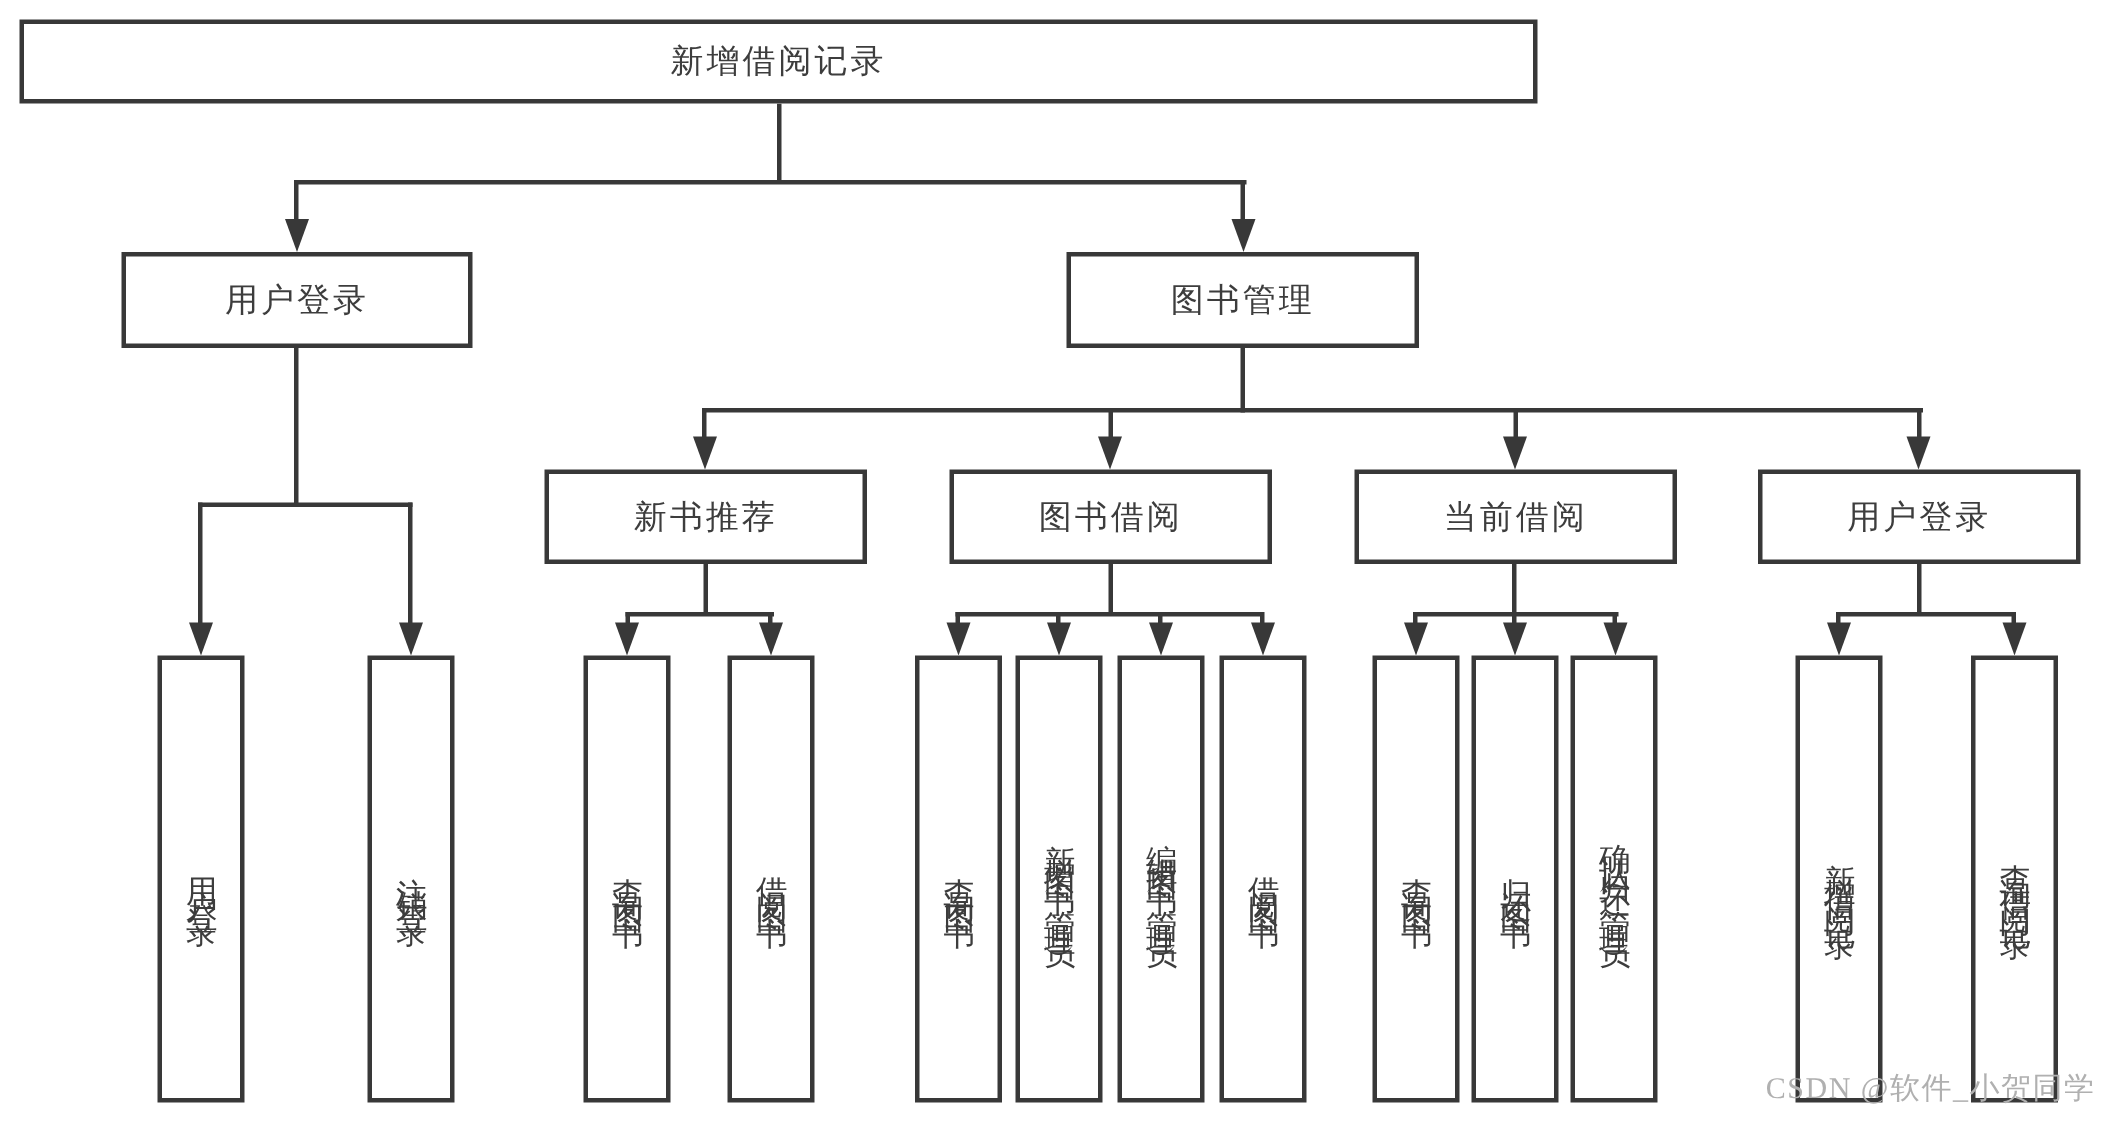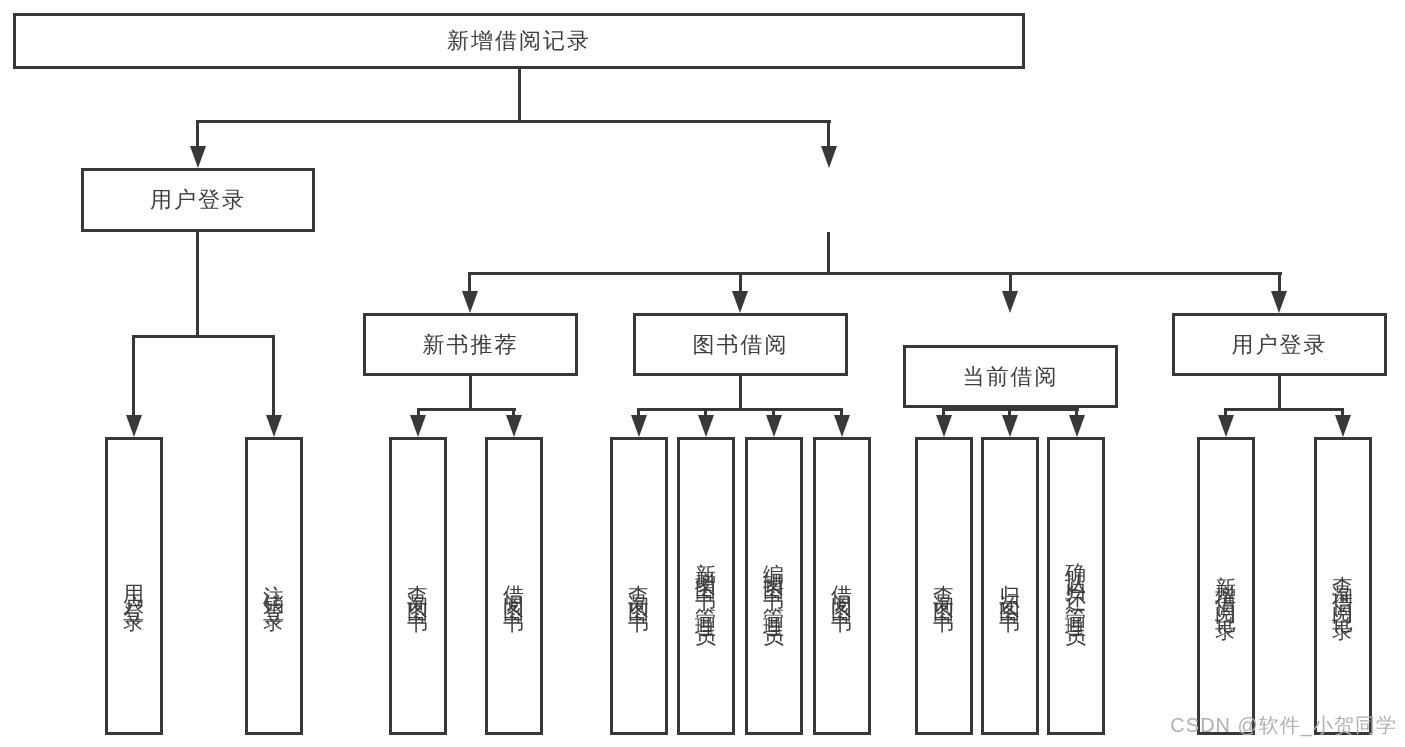--- a/index.html
+++ b/index.html
@@ -23,29 +23,29 @@
   .v{width:3px;}
   .h{height:3px;}
   
   .ar{
     position:absolute;width:0;height:0;
     border-left:8px solid transparent;border-right:8px solid transparent;
     border-top:22px solid #383838;
   }
   .watermark{
     position:absolute;right:8px;bottom:8px;color:#b0b0b0;font-size:20px;
-    letter-spacing:1px;white-space:nowrap;
+    letter-spacing:1px;white-space:nowrap;font-family:Liberation Serif, serif;
   }
   
   #b-root {left:13px;  top:13px;  width:1012px;height:56px;}
   #b-login{left:81px;  top:168px; width:234px; height:64px;}
   #b-mgmt {left:711px; top:168px; width:235px; height:64px;}
   #b-l3-1 {left:363px; top:313px; width:215px; height:63px;}
   #b-l3-2 {left:633px; top:313px; width:215px; height:63px;}
-  #b-l3-3 {left:903px; top:313px; width:215px; height:63px;margin-top:32px;}
+  #b-l3-3 {left:903px; top:313px; width:215px; height:63px;}
   #b-l3-4 {left:1172px;top:313px; width:215px; height:63px;}
   #f1{left:105px;} #f2{left:245px;} #f3{left:389px;} #f4{left:485px;}
   #f5{left:610px;} #f6{left:677px;} #f7{left:745px;} #f8{left:813px;}
   #f9{left:915px;} #f10{left:981px;} #f11{left:1047px;} #f12{left:1197px;} #f13{left:1314px;}
   
   .c1 {left:518px;top:69px;height:53px;}
   .c2 {left:196px;top:120px;width:635px;}
   .c3 {left:196px;top:120px;height:28px;}
   .c4 {left:827px;top:120px;height:28px;}
   .c5 {left:196px;top:232px;height:106px;}
@@ -161,20 +161,23 @@
   <div class="ar a18"></div>
   <div class="ar a19"></div>
 
   <div class="box" id="b-root">
     <span>新增借阅记录</span>
   </div>
 
   <div class="box" id="b-login">
     <span>用户登录</span>
   </div>
+  <div class="box" id="b-mgmt">
+    <span>图书管理</span>
+  </div>
 
   <div class="box" id="b-l3-2">
     <span>图书借阅</span>
   </div>
   <div class="box" id="b-l3-1">
     <span>新书推荐</span>
   </div>
   <div class="box" id="b-l3-3">
     <span>当前借阅</span>
   </div>

